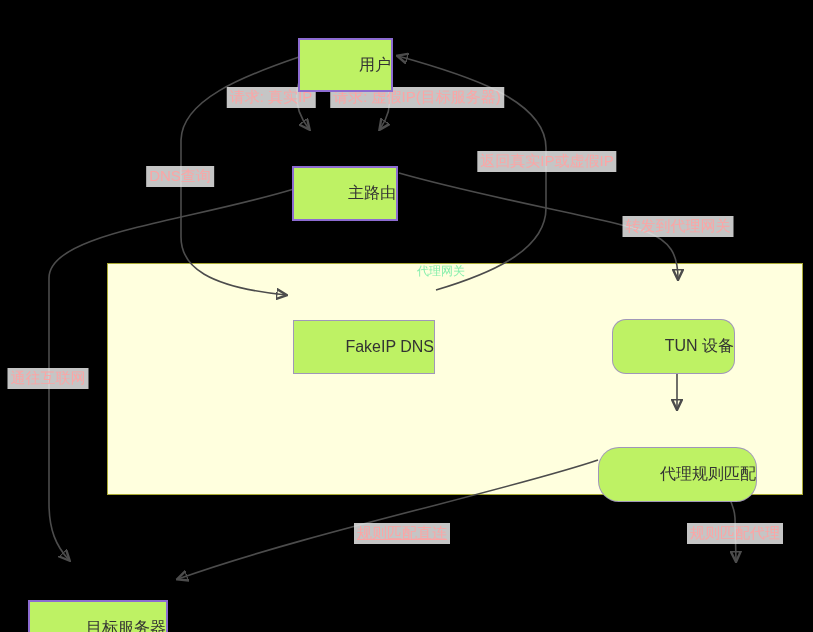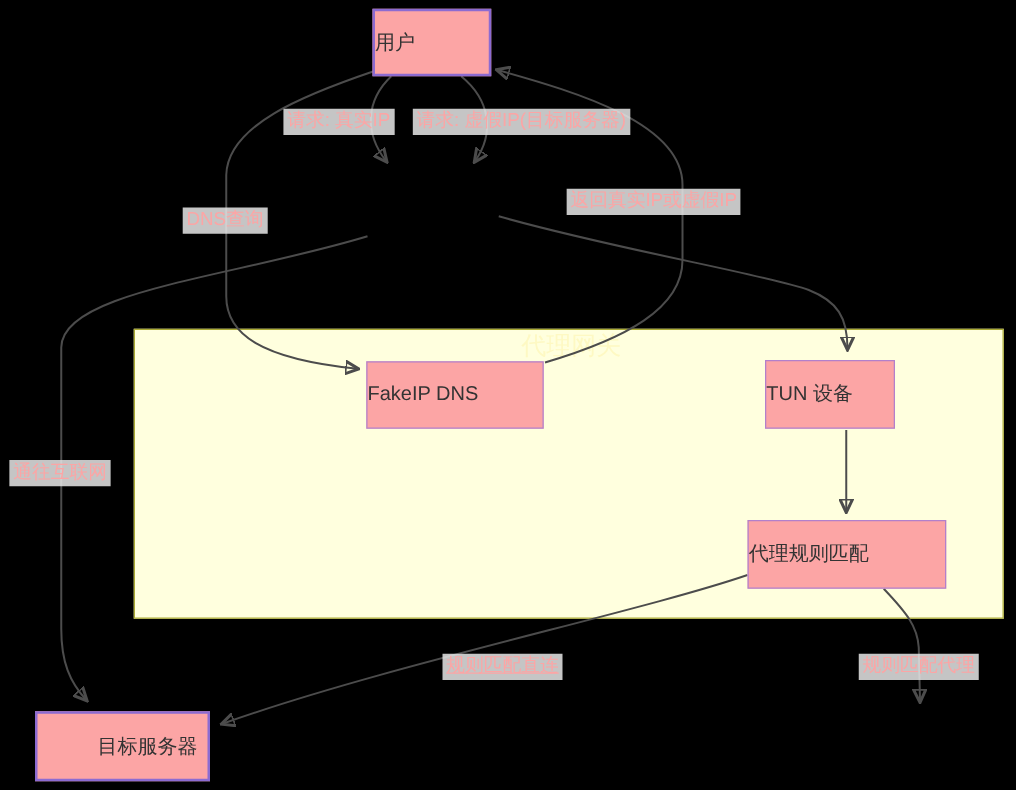--- a/index.html
+++ b/index.html
@@ -16,22 +16,22 @@
     position: absolute;
     left: 107px; top: 263px;
     width: 694px; height: 230px;
     background: #ffffde;
     border: 1px solid #aaaa33;
     z-index: 1;
   }
   .cluster-label {
     position: absolute;
     left: 417px; top: 263px;
-    font-size: 20px;
-    color: #fef9c3;
+    font-size: 12px;
+    color: #86efac;
     z-index: 2;
     white-space: nowrap;
   }
   svg.edges {
     position: absolute;
     left: 0; top: 0;
     width: 813px; height: 632px;
     z-index: 3;
   }
   svg.edges path { fill: none; stroke: #4c4c4c; stroke-width: 1.6px; }
@@ -42,42 +42,43 @@
     color: #fca5a5;
     font-size: 15px;
     line-height: 1.25;
     padding: 1px 3px;
     white-space: nowrap;
     transform: translateX(-50%);
   }
   .node {
     position: absolute;
     z-index: 5;
-    background: #fca5a5;
+    background: #bef264;
     border: 2px solid #8c6bd1;
     box-sizing: border-box;
     display: flex;
     align-items: center;
-    justify-content: flex-start;
+    justify-content: flex-end;
     font-size: 16px;
     color: #333;
     white-space: nowrap;
+    margin-top: 31px;
   }
   .node.inner { border: 1.5px solid rgba(147,112,219,0.7); }
   .n-user        { left:298px; top:7px;   width:95px;  height:54px; }
   .n-router      { left:292px; top:135px; width:106px; height:55px; }
   .n-fakeip      { left:293px; top:289px; width:142px; height:54px; }
-  .n-tun         { left:612px; top:288px; width:104px; height:55px; }
-  .n-rules       { left:598px; top:416px; width:159px; height:55px; }
+  .n-tun         { left:612px; top:288px; width:123px; height:55px;border-radius:14px; }
+  .n-rules       { left:598px; top:416px; width:159px; height:55px;border-radius:21px; }
   .n-target      { left:28px;  top:569px; width:140px; height:56px;padding-left:48px; }
   .n-proxy       { left:665px; top:568px; width:138px; height:55px; }
   .l-req-real    { left:271px; top:87px; }
   .l-req-fake    { left:417px; top:87px; }
   .l-dns         { left:180px; top:166px; }
-  .l-return      { left:523px; top:151px; }
+  .l-return      { left:547px; top:151px; }
   .l-forward     { left:678px; top:216px; }
   .l-internet    { left:48px;  top:368px; }
   .l-direct      { left:402px; top:523px;text-decoration:underline; }
   .l-proxy       { left:735px; top:523px; }
 </style>
 </head>
 <body>
 
 <div class="stage">
 
@@ -98,26 +99,30 @@
     <path d="M 399,173 C 490,199 615,220 647,232 C 670,241 678,254 678,279" marker-end="url(#arrow)"></path>
     <path d="M 677,344 L 677,409" marker-end="url(#arrow)"></path>
     <path d="M 598,460 C 510,490 310,532 178,579" marker-end="url(#arrow)"></path>
     <path d="M 707,471 C 725,490 734,501 735,518 L 736,561" marker-end="url(#arrow)"></path>
   </svg>
 
   <div class="elabel l-req-real">请求: 真实IP</div>
   <div class="elabel l-req-fake">请求: 虚假IP(目标服务器)</div>
   <div class="elabel l-dns">DNS查询</div>
   <div class="elabel l-return">返回真实IP或虚假IP</div>
+  <div class="elabel l-forward">转发到代理网关</div>
   <div class="elabel l-internet">通往互联网</div>
   <div class="elabel l-direct">规则匹配直连</div>
   <div class="elabel l-proxy">规则匹配代理</div>
 
   <div class="node n-user">
     <span>用户</span>
+  </div>
+  <div class="node n-router">
+    <span>主路由</span>
   </div>
   <div class="node inner n-fakeip">
     <span>FakeIP DNS</span>
   </div>
   <div class="node inner n-tun">
     <span>TUN 设备</span>
   </div>
   <div class="node inner n-rules">
     <span>代理规则匹配</span>
   </div>

